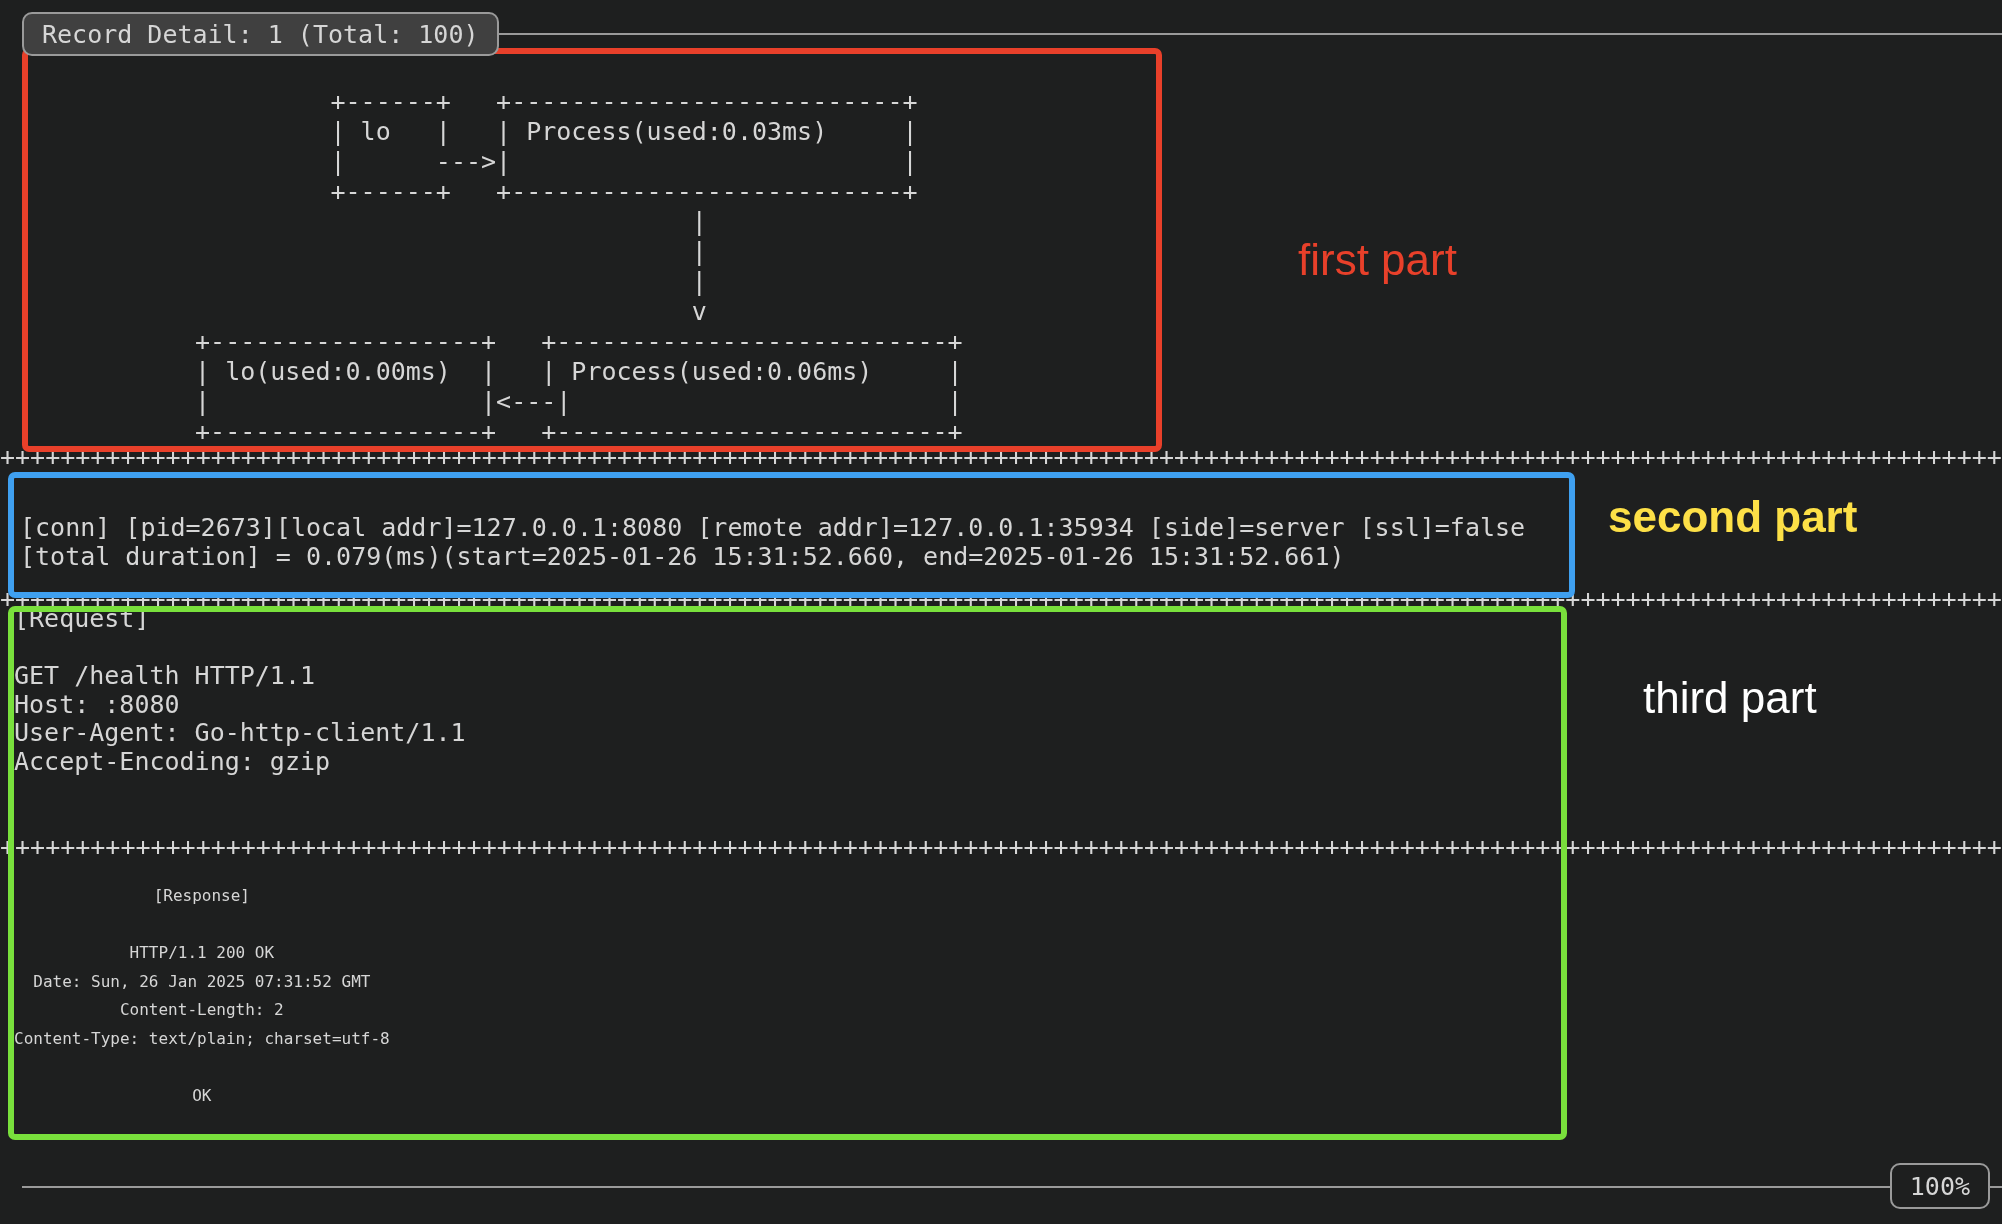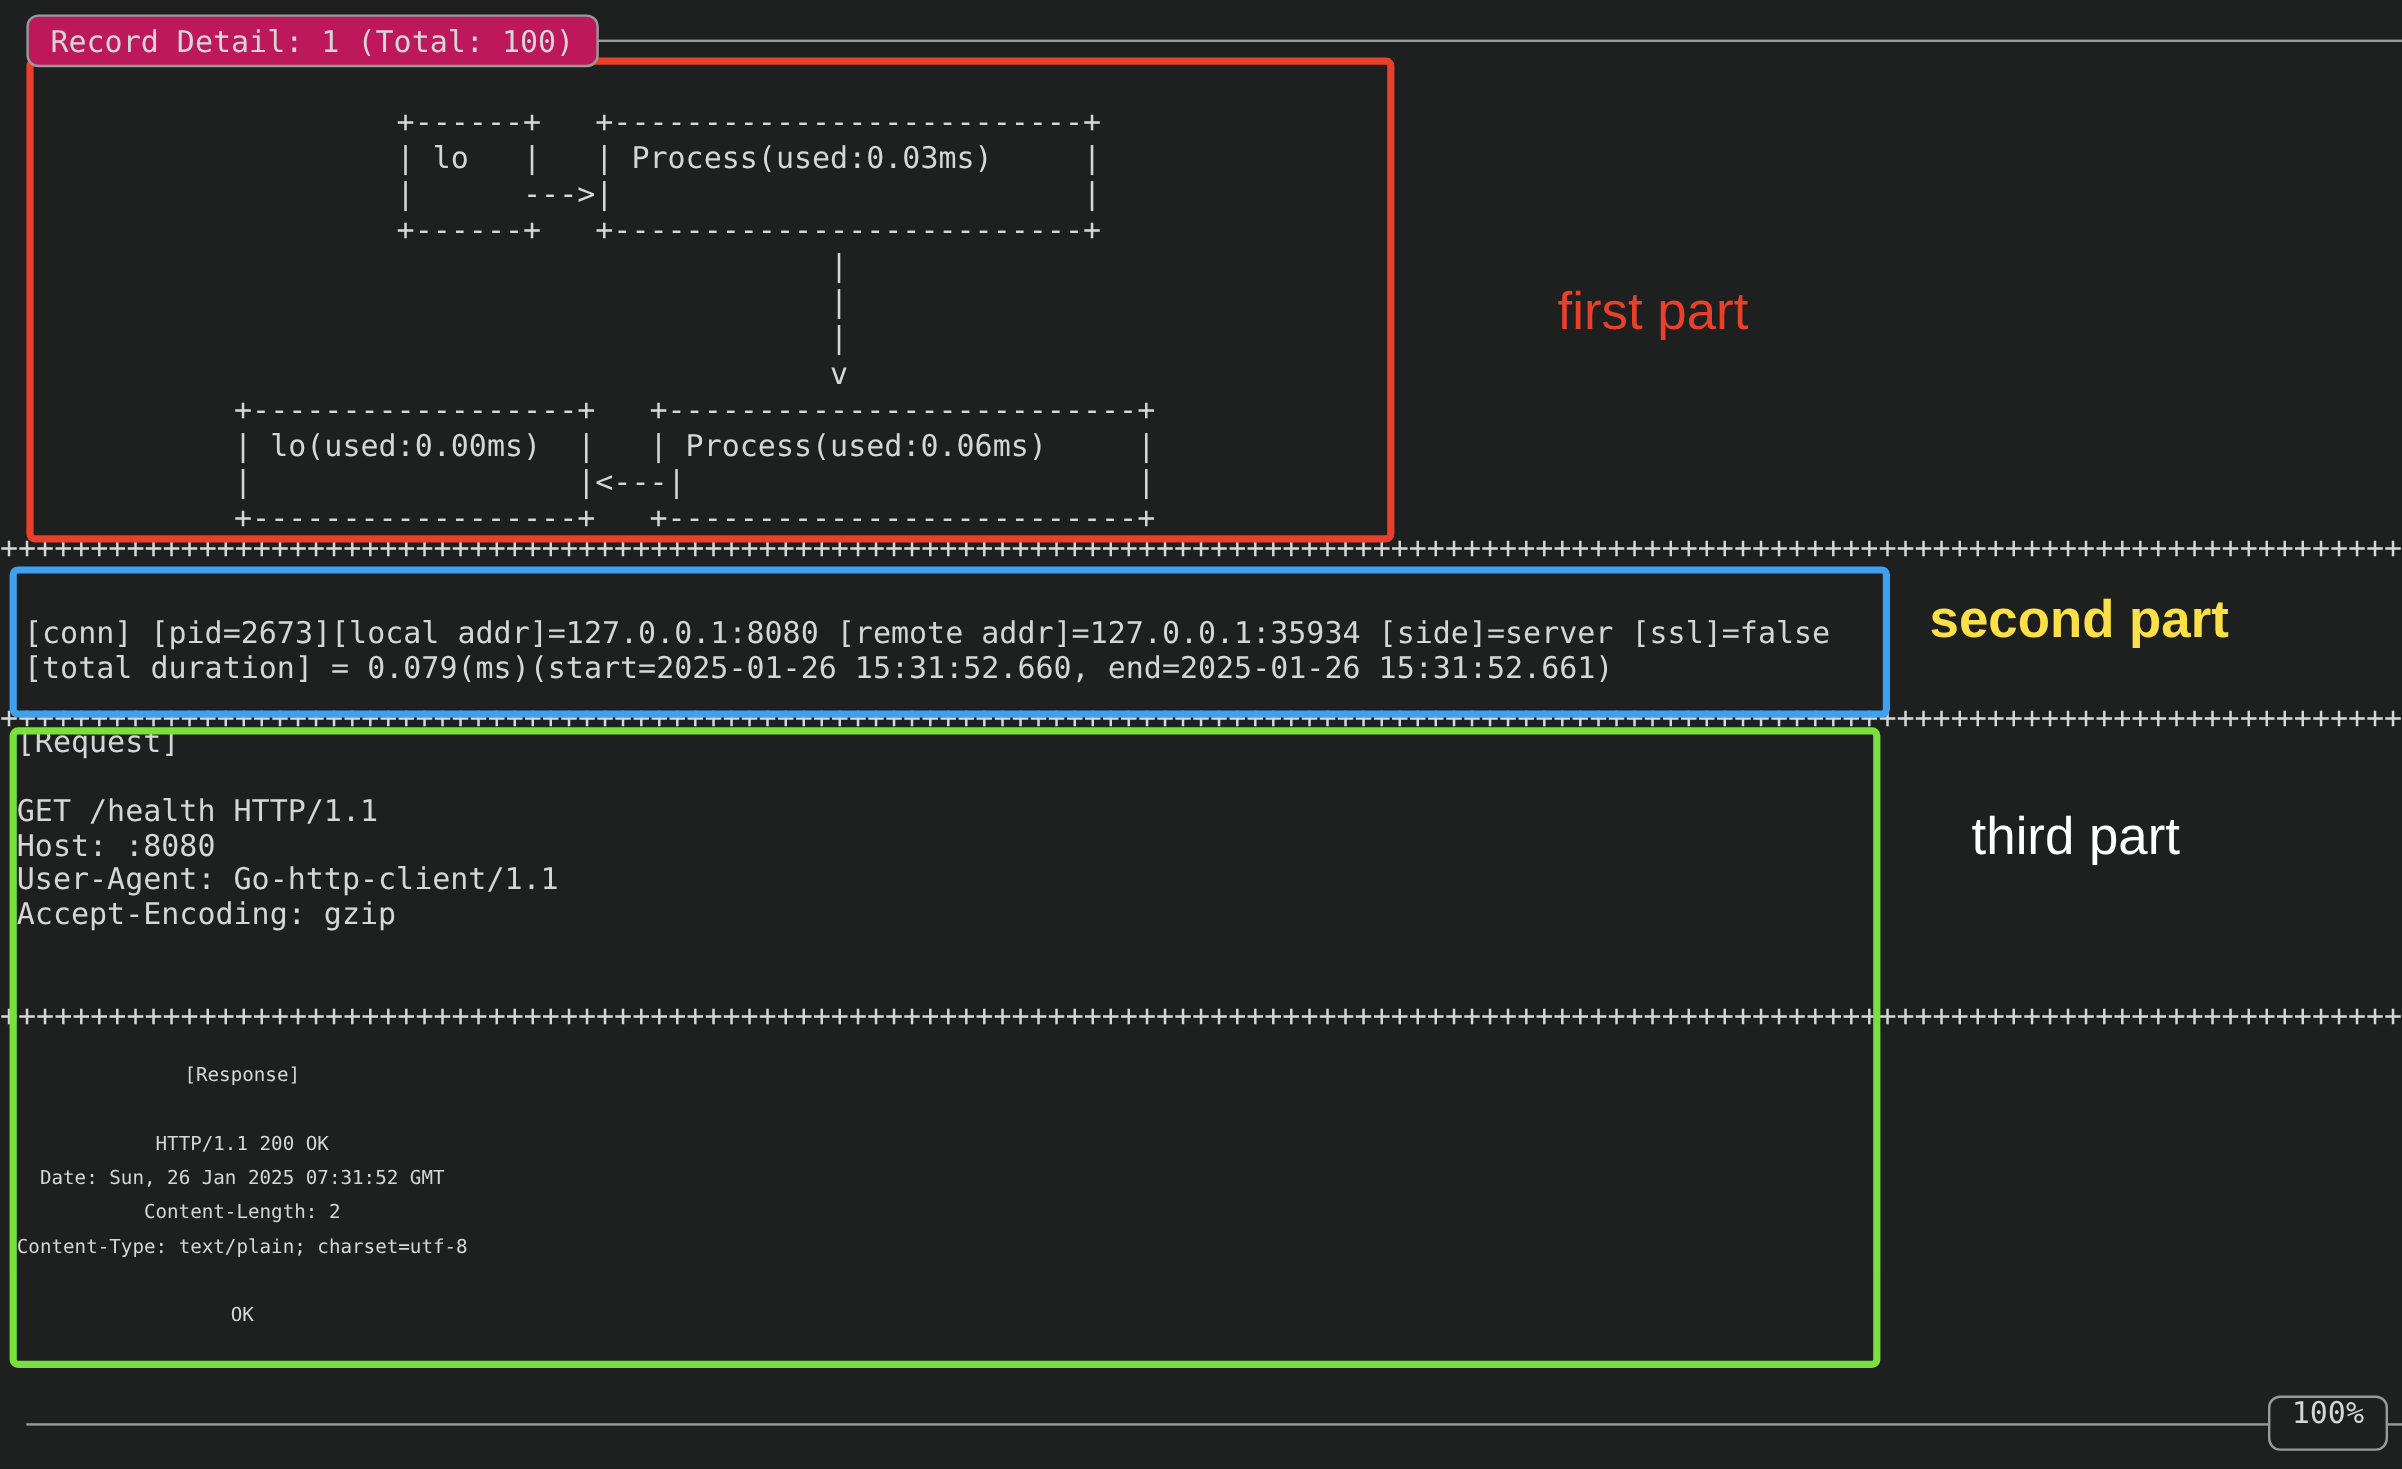--- a/index.html
+++ b/index.html
@@ -33,21 +33,21 @@
     position: absolute;
     left: 22px;
     top: 12px;
     height: 44px;
     box-sizing: border-box;
     padding: 0 18px;
     display: flex;
     align-items: center;
     border: 2px solid #9a9a9a;
     border-radius: 10px;
-    background: #be185d;
+    background: #404040;
     z-index: 6;
   }
   #title-chip .mono { font-size: 25px; line-height: 25px; }
 
   
   #title-rule {
     position: absolute;
     left: 370px;
     top: 33px;
     right: 0;
@@ -149,20 +149,21 @@
     background: #9a9a9a;
   }
   #zoom-chip {
     position: absolute;
     right: 12px;
     top: 1163px;
     height: 46px;
     box-sizing: border-box;
     padding: 0 18px;
     display: flex;
+    align-items: center;
     border: 2px solid #9a9a9a;
     border-radius: 10px;
     background: #1e1f1f;
     z-index: 6;
   }
   #zoom-chip .mono { font-size: 25px; line-height: 25px; }
 </style>
 </head>
 <body>
 

